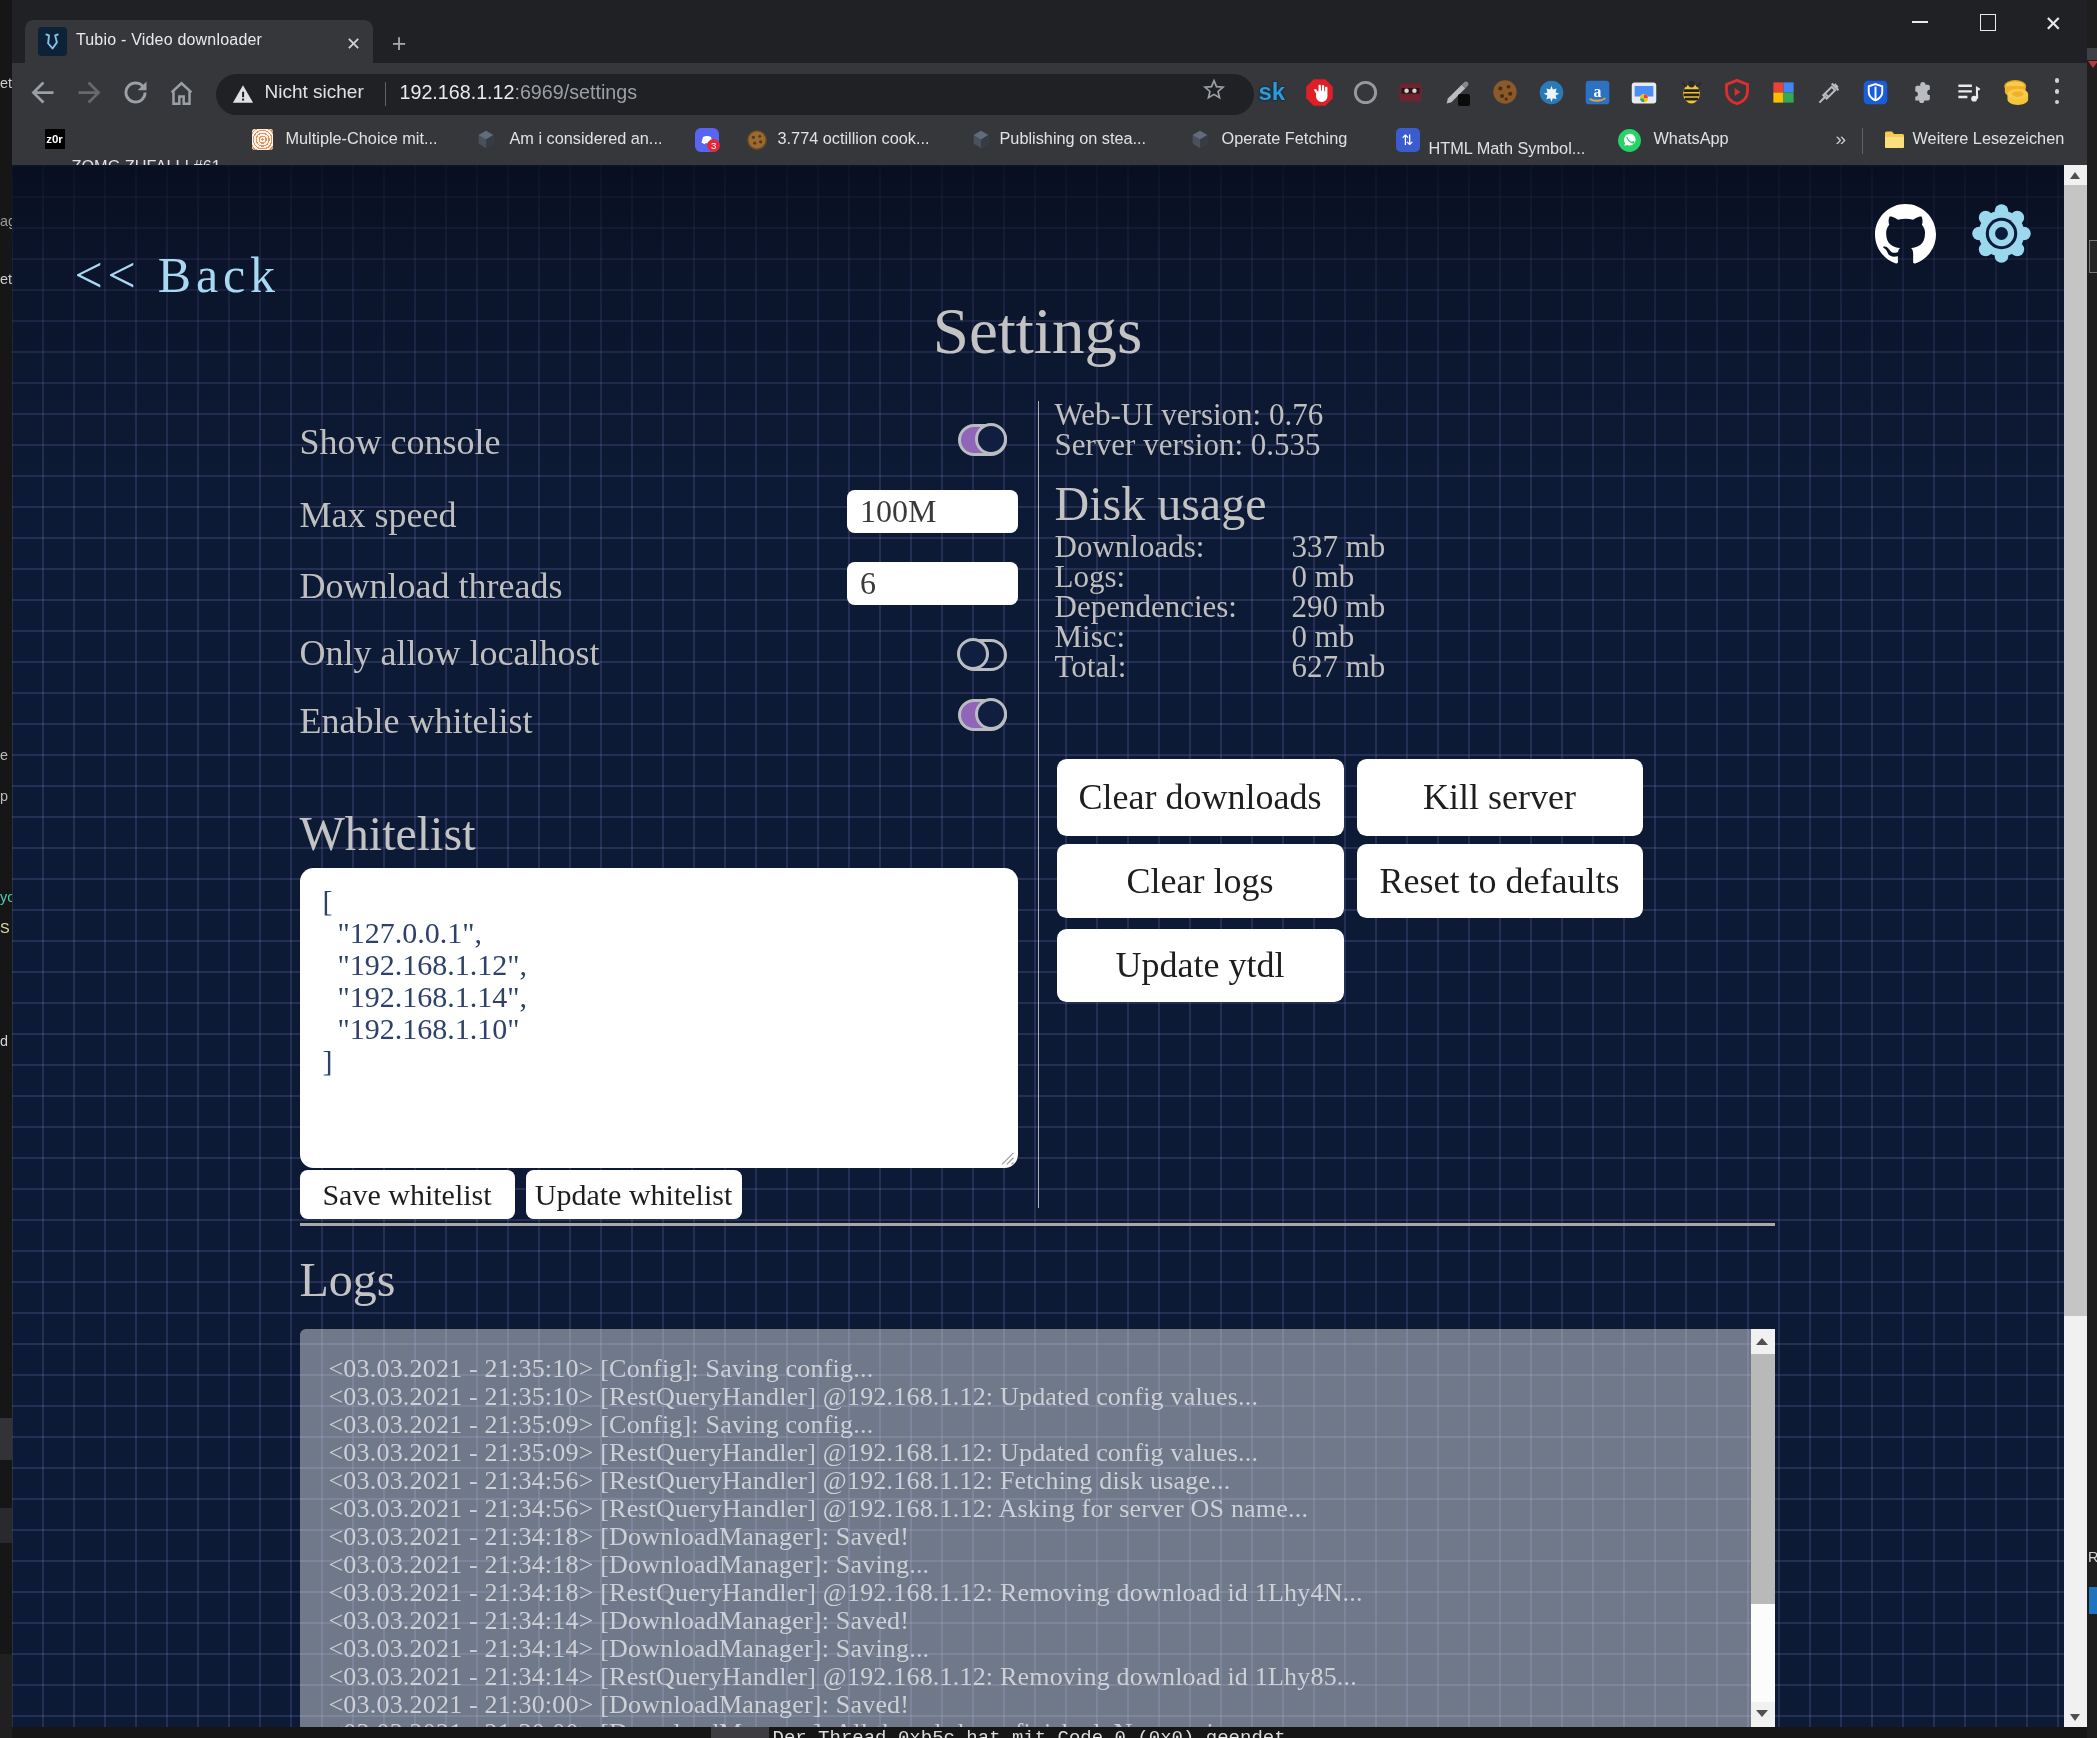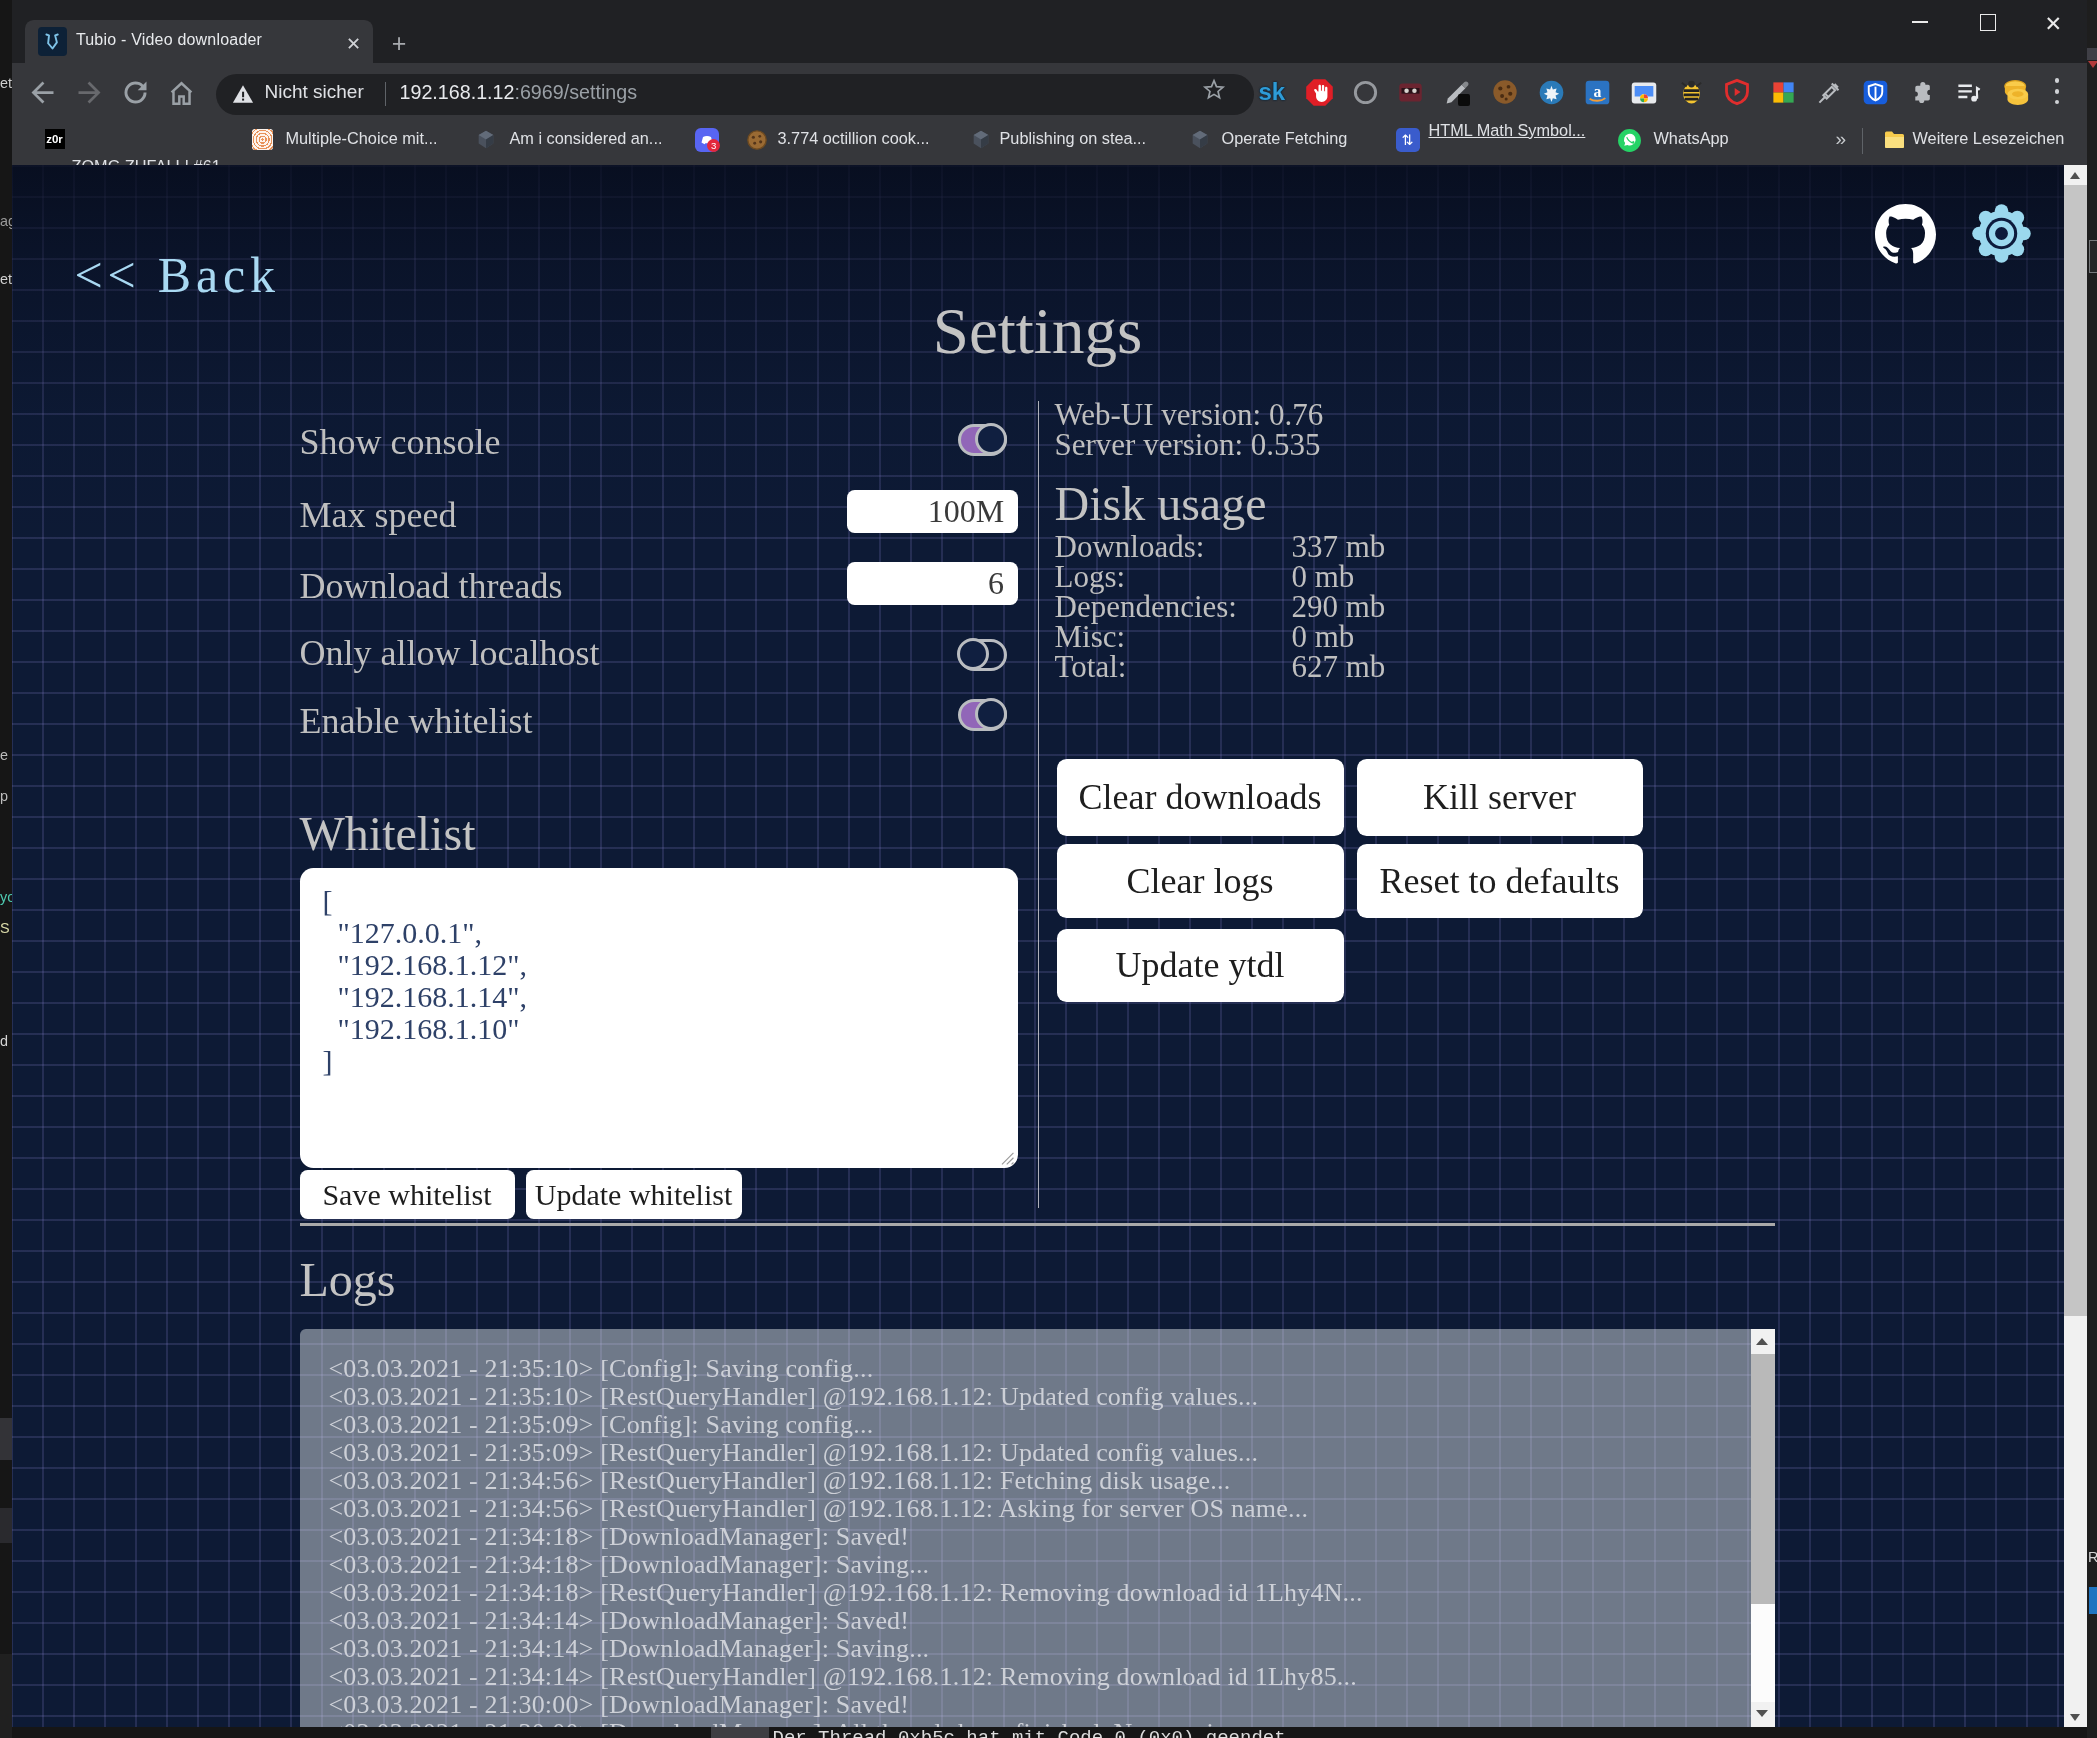--- a/index.html
+++ b/index.html
@@ -22,21 +22,21 @@
 background-position:0 0, -1px 0, 0 0px;
 font-family:"Liberation Serif",serif;color:#bfbfbf;}
 .hd{color:#c3c3c3;}
 .whitebox{background:#fff;border-radius:9.6px;}
 .tgl{position:absolute;width:49px;height:32px;border:3.8px solid #b9bcc0;border-radius:16.3px;box-sizing:border-box;}
 .tgl .knob{position:absolute;top:-3.8px;width:32px;height:32px;border:3.8px solid #b9bcc0;border-radius:50%;box-sizing:border-box;background:#101f40;}
 .tgl.on{background:#9166b8;}
 .tgl.on .knob{right:-3.8px;}
 .tgl.off{background:transparent;}
 .tgl.off .knob{left:-3.8px;}
-.inp{position:absolute;width:171px;height:43px;background:#fff;border-radius:7.7px;box-sizing:border-box;text-align:right;padding:0 13.4px;color:#3a3a3a;font-size:32px;line-height:43px;font-family:"Liberation Serif",serif;}
+.inp{position:absolute;width:171px;height:43px;background:#fff;border-radius:7.7px;box-sizing:border-box;padding:0 13.4px;color:#3a3a3a;font-size:32px;line-height:43px;font-family:"Liberation Serif",serif;}
 .btn{position:absolute;background:#fff;border-radius:9.6px;color:#1e1e1e;text-align:center;font-family:"Liberation Serif",serif;}
 
 .sbtrack{position:absolute;background:#f1f1f1;}
 .sbthumb{position:absolute;background:#c1c1c1;}
 .sbarrow{position:absolute;width:0;height:0;}
 </style>
 </head>
 <body>
 <div id="screen">
 
@@ -235,21 +235,21 @@
           <path d="M12 11.4V21l8-5.2V6.6z" fill="#353c46"></path>
         </svg>
       <div class="abs" style="left:988px;top:12.5px;">Publishing on stea...</div>
       <svg class="abs" style="left:1177px;top:12.5px;" width="22" height="22" viewBox="0 0 24 24">
           <path d="M12 2l8 4.6v9.2L12 21l-8-5.2V6.6z" fill="#4a515d"></path>
           <path d="M12 2l8 4.6-8 4.8-8-4.8z" fill="#626b79"></path>
           <path d="M12 11.4V21l8-5.2V6.6z" fill="#353c46"></path>
         </svg>
       <div class="abs" style="left:1210px;top:12.5px;">Operate Fetching</div>
       <div class="abs" style="left:1384px;top:11.5px;width:24px;height:24px;background:#3a5ccc;border-radius:4.8px;color:#fff;text-align:center;font-size:14.4px;line-height:24px;font-family:'Liberation Sans';">⇅</div>
-      <div class="abs" style="left:1417px;top:5px;text-decoration:underline;">HTML Math Symbol...</div>
+      <div class="abs" style="left:1417px;top:23px;">HTML Math Symbol...</div>
       <svg class="abs" style="left:1605px;top:11.5px;" width="25" height="25" viewBox="0 0 24 24">
           <circle cx="12" cy="12" r="11" fill="#25d366"></circle>
           <path d="M7 17l.8-2.6A5.6 5.6 0 1 1 10 16.2z" fill="#fff"></path>
           <path d="M9.7 8.5c1.4 3 3 4.2 4.8 5l.9-1.2 1.6 1.2-.9 1.7c-2.8-.3-5.9-2.7-7.2-6z" fill="#25d366"></path>
         </svg>
       <div class="abs" style="left:1642px;top:12.5px;">WhatsApp</div>
       <div class="abs" style="left:1824px;top:11.5px;font-size:19px;color:#c7cacd;">»</div>
       <div class="abs" style="left:1850px;top:11.5px;width:1.4px;height:26px;background:#5f6368;"></div>
       <svg class="abs" style="left:1870px;top:11.5px;" width="24" height="24" viewBox="0 0 24 24">
           <path d="M3 5a1.5 1.5 0 0 1 1.5-1.5H10l2 2.5h8.5A1.5 1.5 0 0 1 22 7.5v11a1.5 1.5 0 0 1-1.5 1.5h-16A1.5 1.5 0 0 1 3 18.5z" fill="#f7cb4d"></path>

